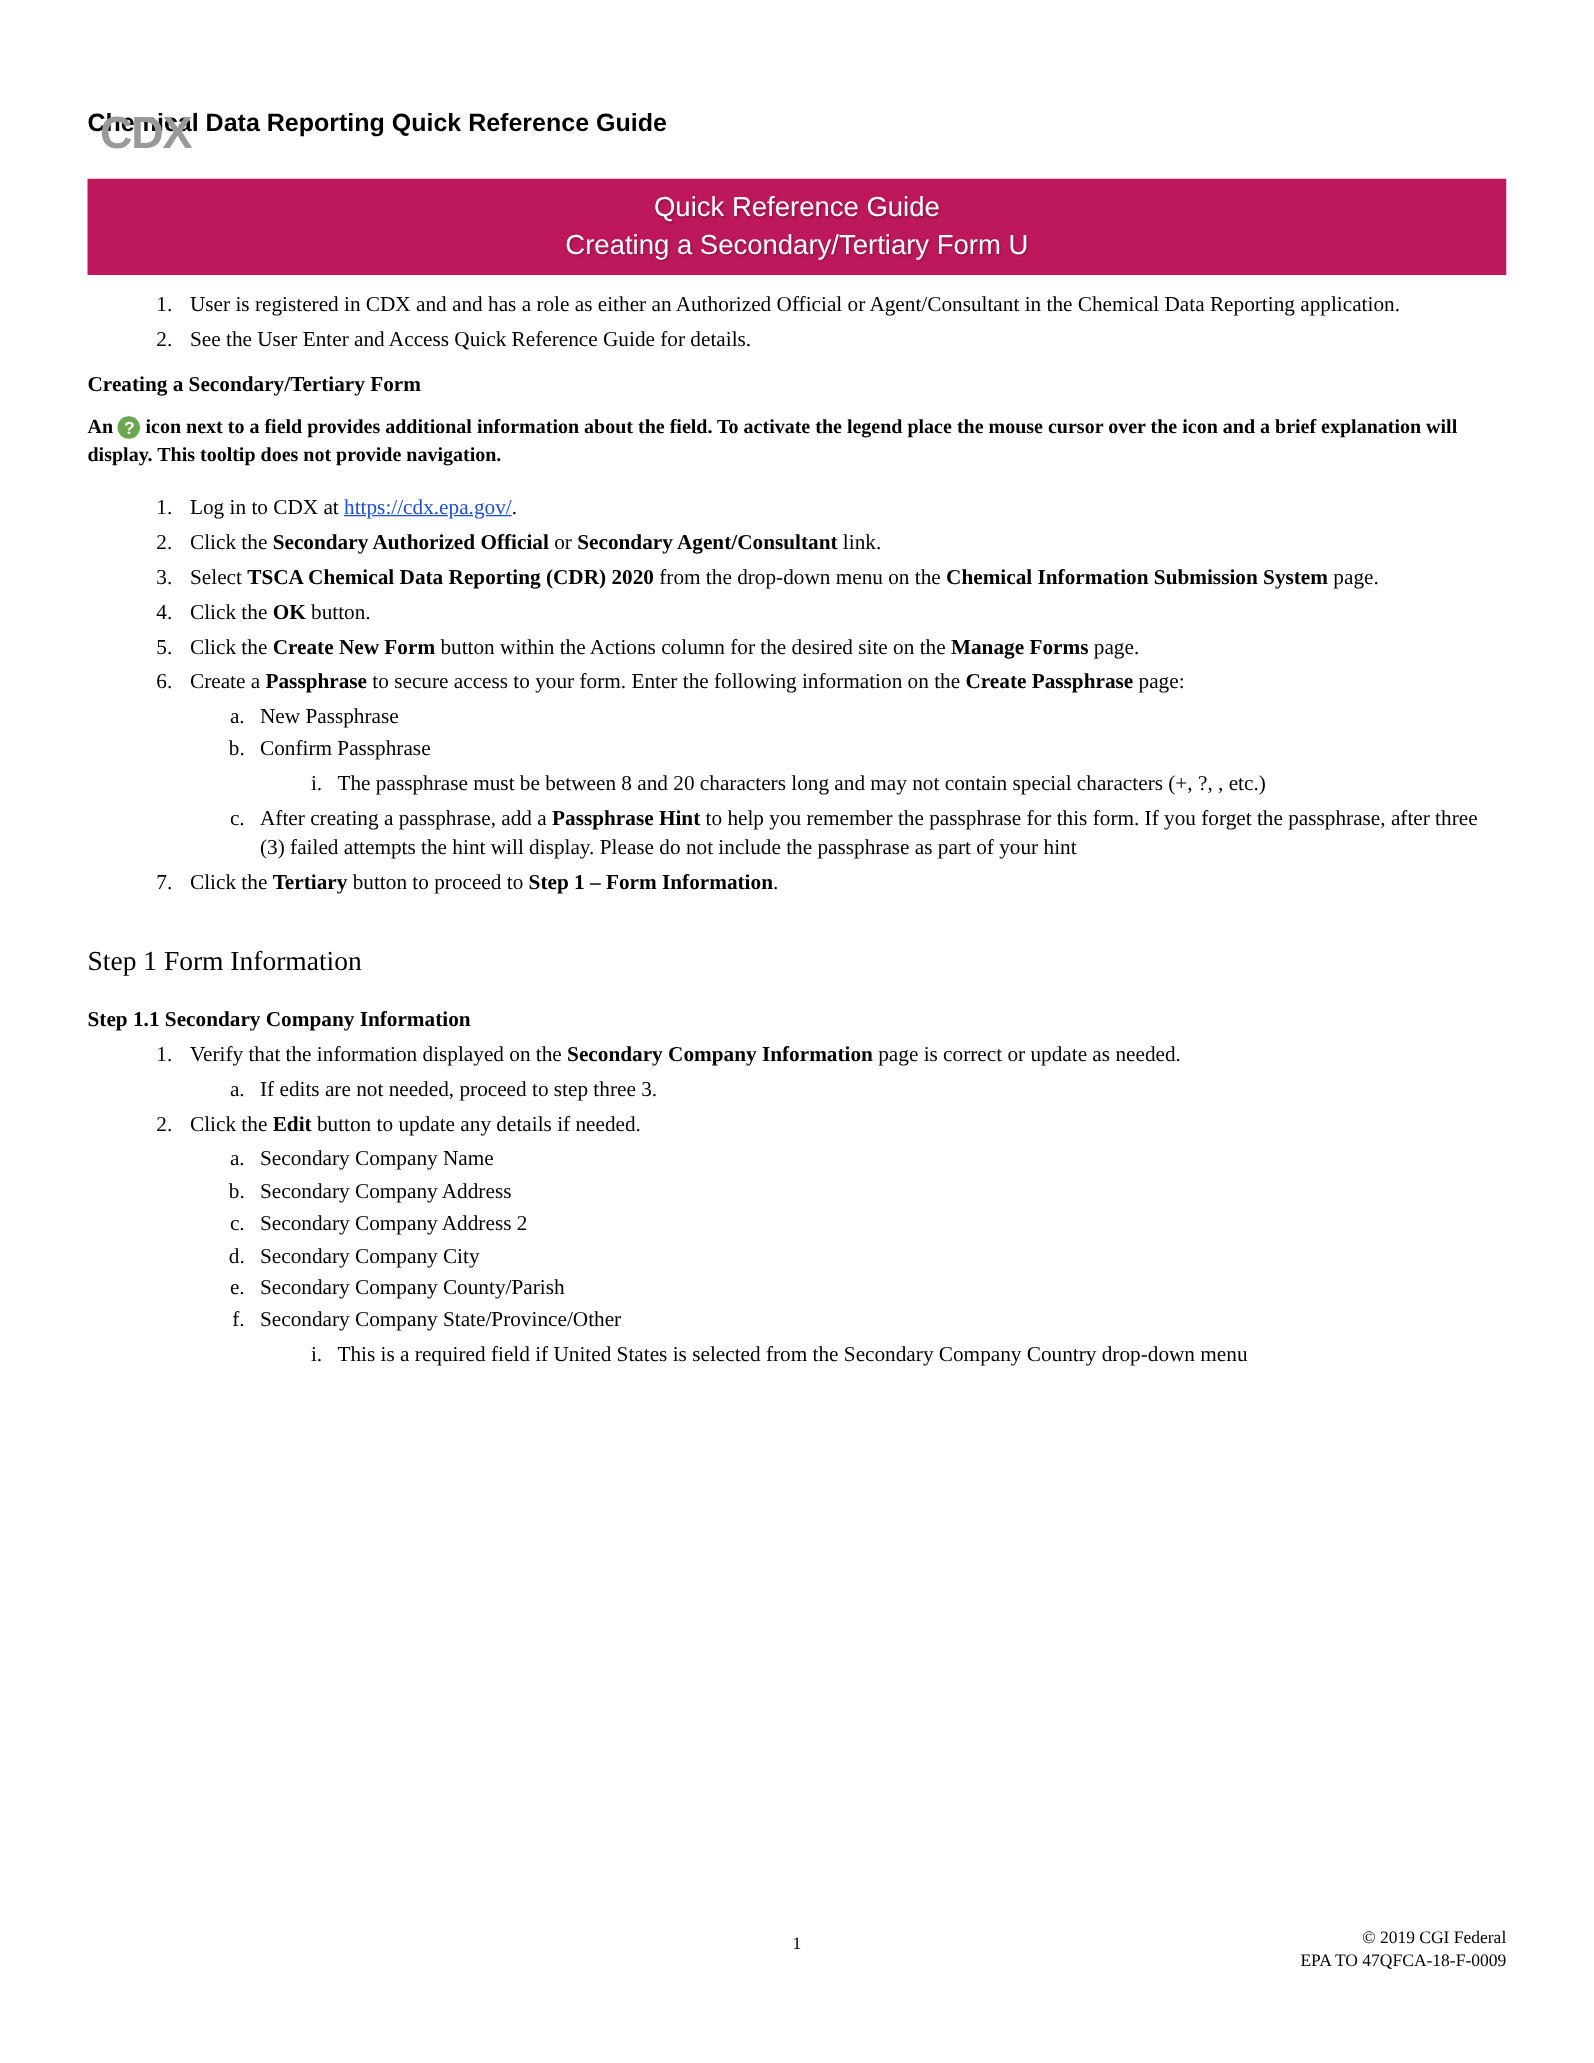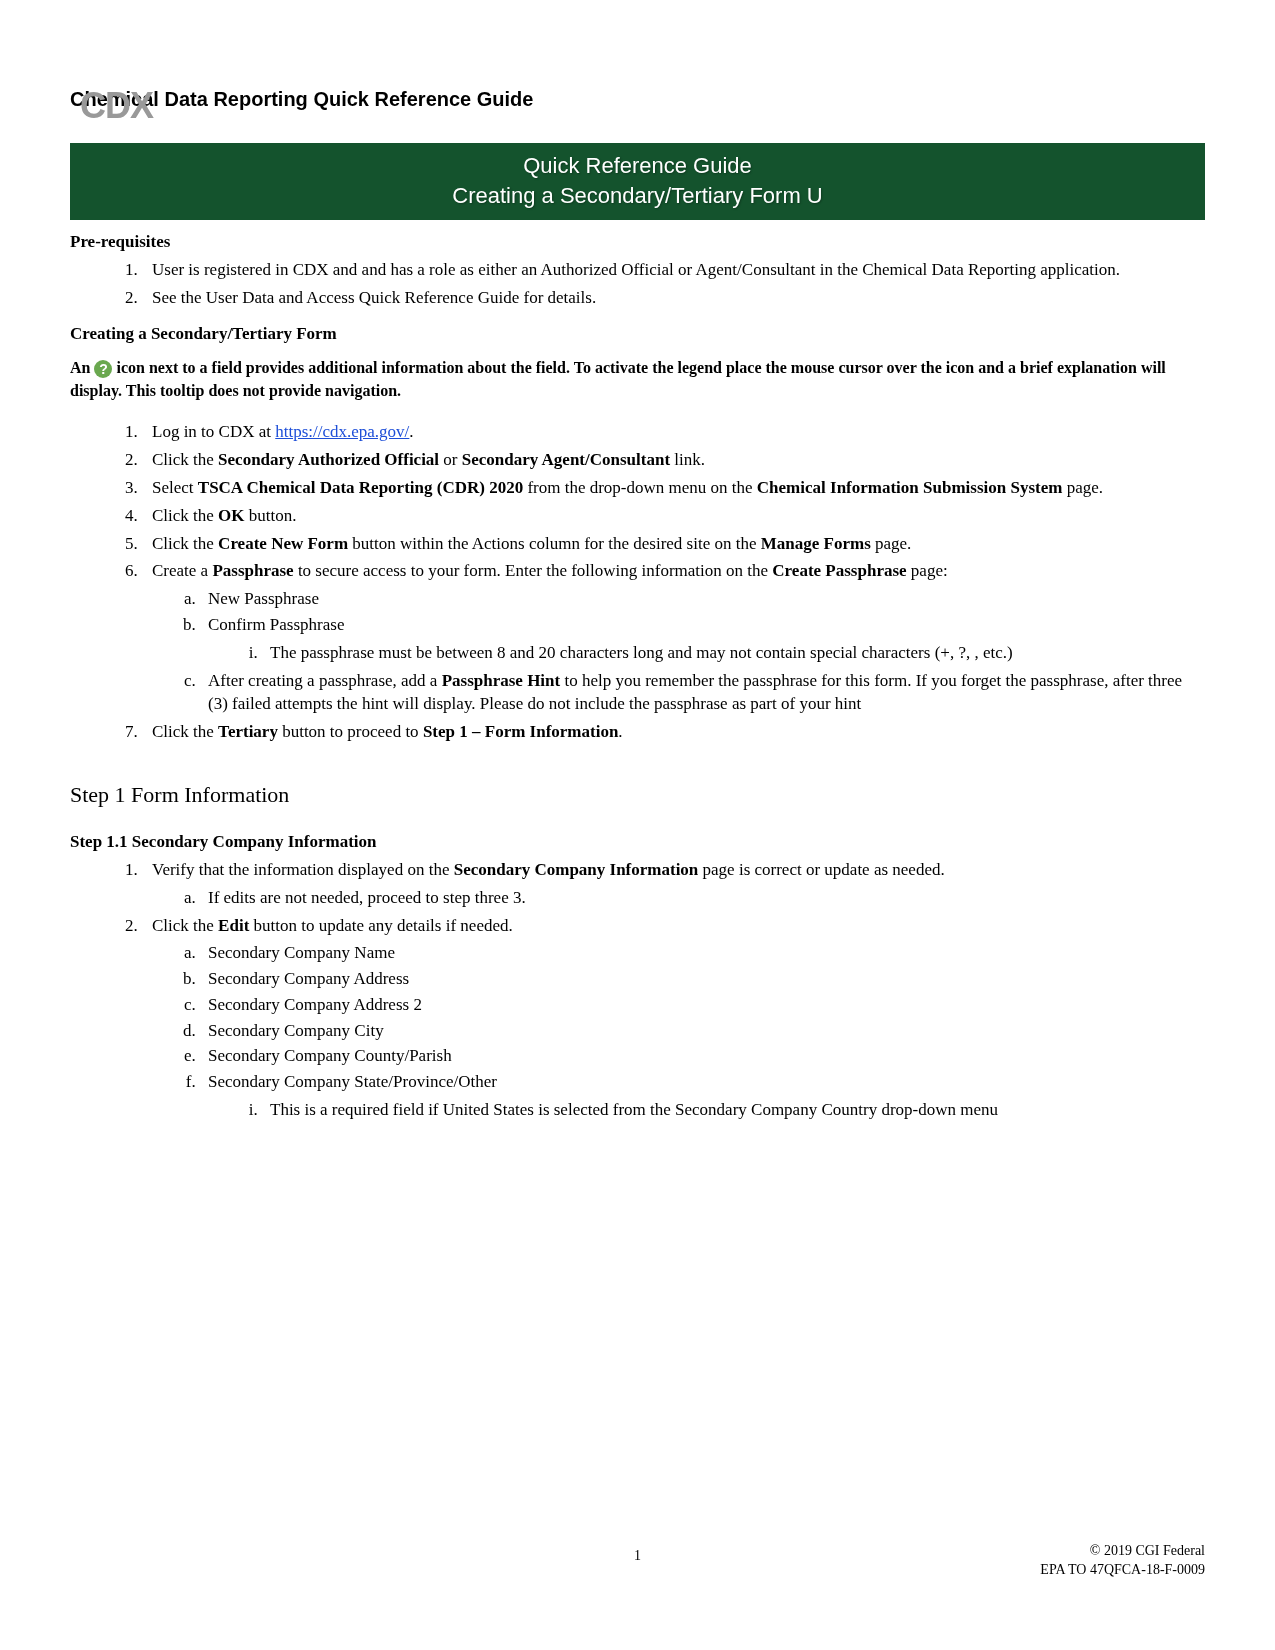--- a/index.html
+++ b/index.html
@@ -28,21 +28,21 @@
   }
   .header-right {
     text-align: left;
     font-family: Arial, Helvetica, sans-serif;
     font-weight: bold;
     font-size: 20px;
     margin-bottom: 30px;
     line-height: 1.4;
   }
   .banner {
-    background: #14532d;
+    background: #be185d;
     color: #fff;
     text-align: center;
     font-family: Arial, Helvetica, sans-serif;
     font-size: 22px;
     padding: 8px 0 10px 0;
     margin-top: 14px;
     margin-bottom: 12px;
     line-height: 1.35;
     text-shadow: 1px 1px 2px rgba(0,0,0,.3);
   }
@@ -140,24 +140,23 @@
 
   <div class="header-right">
     <div>Chemical Data Reporting Quick Reference Guide</div>
   </div>
 
   <div class="banner">
     <div>Quick Reference Guide</div>
     <div>Creating a Secondary/Tertiary Form U</div>
   </div>
 
-  <div class="section-head">Pre-requisites</div>
   <ol class="top">
     <li>User is registered in CDX and and has a role as either an Authorized Official or Agent/Consultant in the Chemical Data Reporting application.</li>
-    <li>See the User Data and Access Quick Reference Guide for details.</li>
+    <li>See the User Enter and Access Quick Reference Guide for details.</li>
   </ol>
 
   <div class="section-head">Creating a Secondary/Tertiary Form</div>
 
   <div class="note">
     <span>An </span><span class="info-icon">?</span><span> icon next to a field provides additional information about the field. To activate the legend place the mouse cursor over the icon and a brief explanation will display. This tooltip does not provide navigation.</span>
   </div>
 
   <ol class="top">
     <li>

